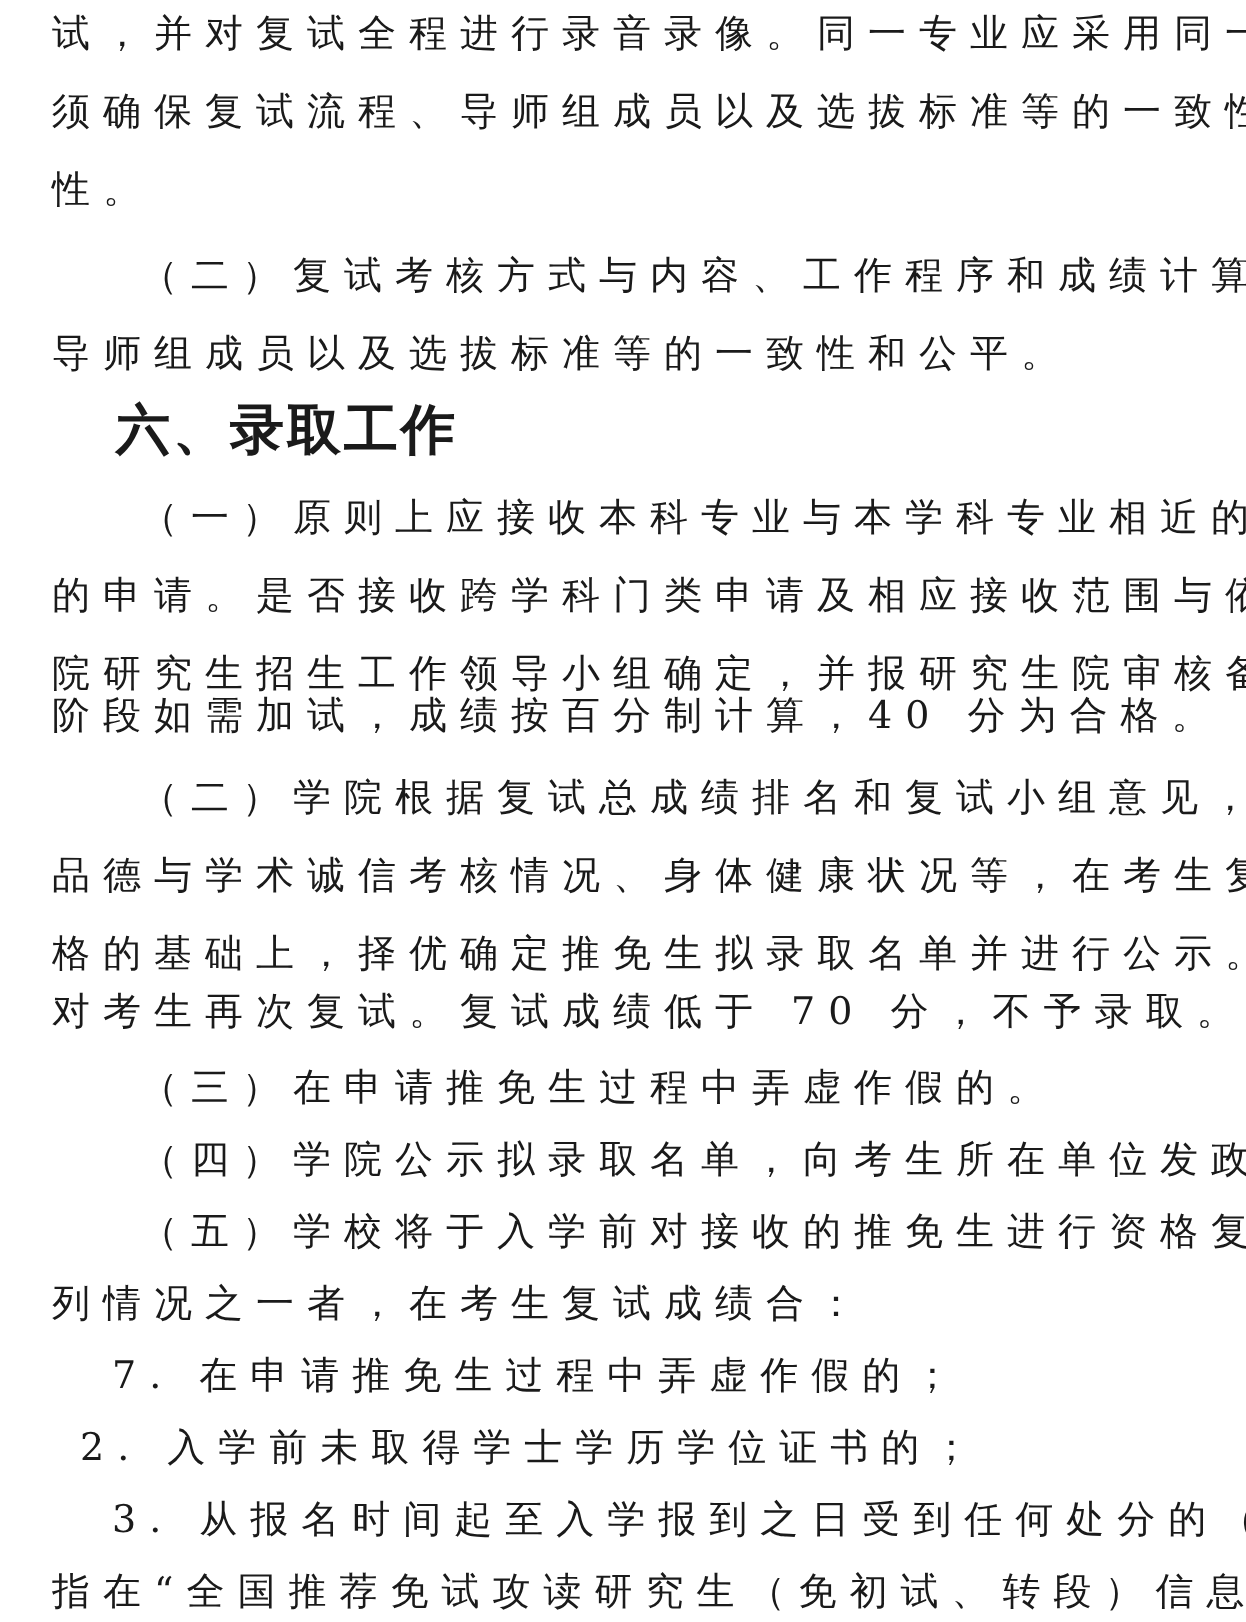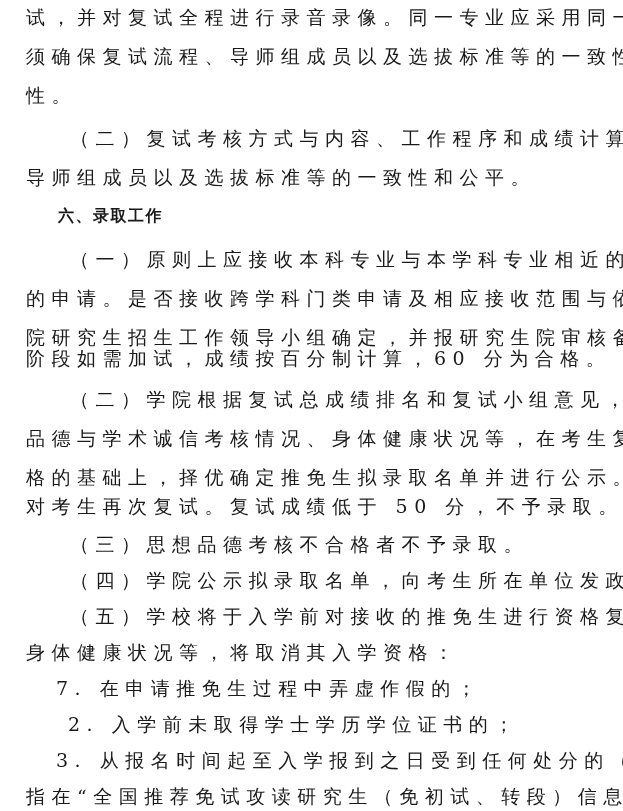--- a/index.html
+++ b/index.html
@@ -2,43 +2,43 @@
 <html><head>
 <meta charset="utf-8">
 <style>
   html, body { margin:0; padding:0; background:#ffffff; }
   body { width:623px; height:811px; overflow:hidden; position:relative;
          font-family: "DejaVu Serif", "Liberation Serif", serif; color:#1a1a1a; }
   .line { position:absolute; left:26px; white-space:nowrap; font-size:19px;
           letter-spacing:6.5px; line-height:24px; }
   .indent { left:78px; }
   .heading { font-family:"DejaVu Sans","Liberation Sans",sans-serif; font-weight:bold;
-             letter-spacing:1.5px; font-size:16px; left:58px; }
+             letter-spacing:1.5px; font-size:27px; left:58px; }
 </style>
 </head>
 <body>
 
 <div>
   <div class="line" style="top:5px">试，并对复试全程进行录音录像。同一专业应采用同一复试方式，</div>
   <div class="line" style="top:44px">须确保复试流程、导师组成员以及选拔标准等的一致性和公平</div>
   <div class="line" style="top:83px">性。</div>
   <div class="line indent" style="top:126px;left:70px">（二）复试考核方式与内容、工作程序和成绩计算方法等参</div>
   <div class="line" style="top:165px">导师组成员以及选拔标准等的一致性和公平。</div>
 
   <div class="line heading" style="top:204px">六、录取工作</div>
 
   <div class="line indent" style="top:247px;left:70px">（一）原则上应接收本科专业与本学科专业相近的推免生</div>
   <div class="line" style="top:286px">的申请。是否接收跨学科门类申请及相应接收范围与依据，由学</div>
   <div class="line" style="top:325px">院研究生招生工作领导小组确定，并报研究生院审核备案。复试</div>
-  <div class="line" style="top:346px">阶段如需加试，成绩按百分制计算，60 分为合格。</div>
+  <div class="line" style="top:346px">阶段如需加试，成绩按百分制计算，40 分为合格。</div>
   <div class="line indent" style="top:387px;left:70px">（二）学院根据复试总成绩排名和复试小组意见，综合思想</div>
   <div class="line" style="top:426px">品德与学术诚信考核情况、身体健康状况等，在考生复试成绩合</div>
   <div class="line" style="top:465px">格的基础上，择优确定推免生拟录取名单并进行公示。必要时可</div>
-  <div class="line" style="top:494px">对考生再次复试。复试成绩低于 50 分，不予录取。</div>
-  <div class="line indent" style="top:532px;left:70px">（三）思想品德考核不合格者不予录取。</div>
+  <div class="line" style="top:494px">对考生再次复试。复试成绩低于 70 分，不予录取。</div>
+  <div class="line indent" style="top:532px;left:70px">（三）在申请推免生过程中弄虚作假的。</div>
   <div class="line indent" style="top:568px;left:70px">（四）学院公示拟录取名单，向考生所在单位发政审表。</div>
   <div class="line indent" style="top:604px;left:70px">（五）学校将于入学前对接收的推免生进行资格复审，有下</div>
-  <div class="line" style="top:640px">身体健康状况等，将取消其入学资格：</div>
+  <div class="line" style="top:640px">列情况之一者，在考生复试成绩合：</div>
   <div class="line indent" style="top:676px;left:56px">7. 在申请推免生过程中弄虚作假的；</div>
-  <div class="line indent" style="top:712px;left:68px">2. 入学前未取得学士学历学位证书的；</div>
+  <div class="line indent" style="top:712px;left:40px">2. 入学前未取得学士学历学位证书的；</div>
   <div class="line indent" style="top:748px;left:56px">3. 从报名时间起至入学报到之日受到任何处分的（报名时间</div>
   <div class="line" style="top:784px">指在“全国推荐免试攻读研究生（免初试、转段）信息公开管理</div>
 </div>
 
 </body></html>

